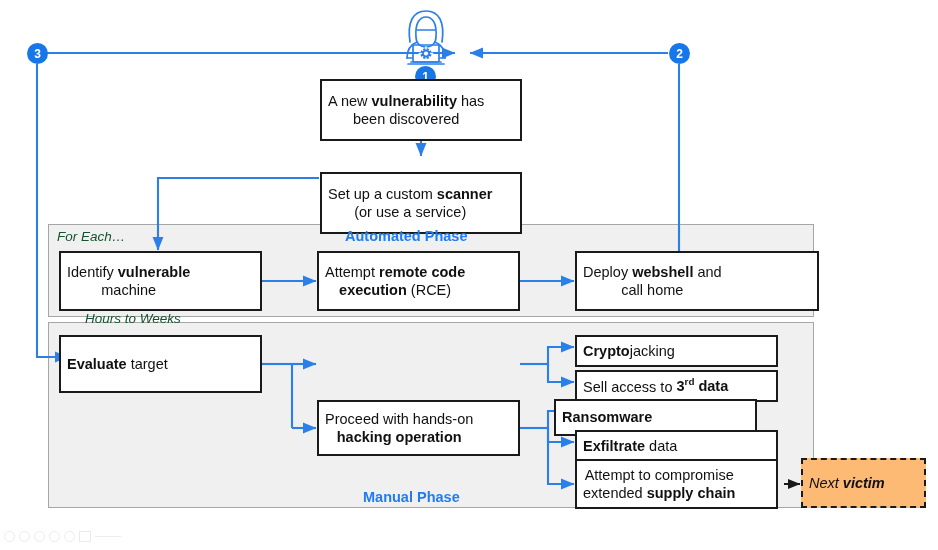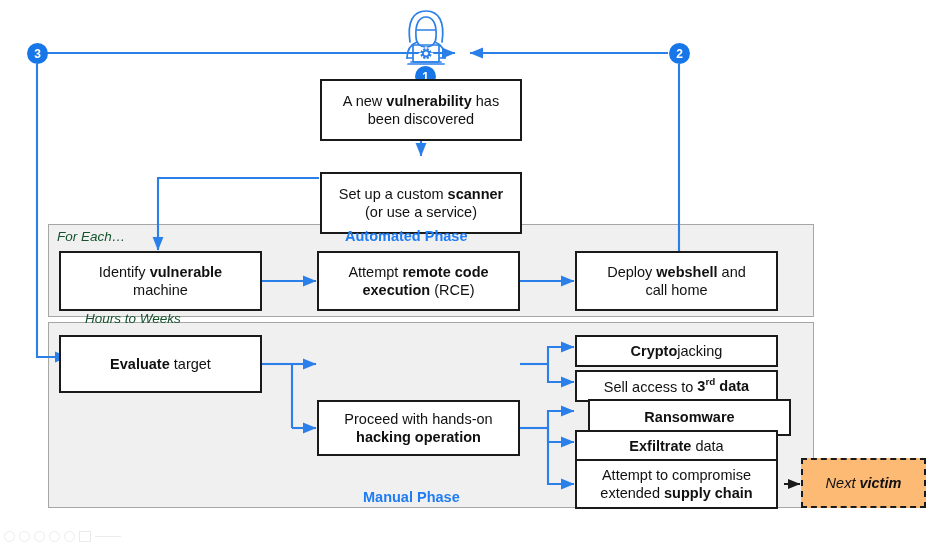--- a/index.html
+++ b/index.html
@@ -42,21 +42,20 @@
     white-space:nowrap;
   }
   
   .node{
     position:absolute;
     box-sizing:border-box;
     background:#ffffff;
     border:2px solid #1a1a1a;
     display:flex;
     align-items:center;
-    justify-content:center;
     text-align:center;
     font-size:14.5px;
     color:#111111;
     line-height:1.25;
     padding:14px 6px;
   }
   .node.dashed{
     border:2px dashed #1a1a1a;
     font-style:italic;
     background:#fdba74;
@@ -239,21 +238,21 @@
     </span>
   </div>
 
   <div class="node" style="left:317px; top:251px; width:203px; height:60px;">
     <span>
       <span class="line"><span>Attempt </span><b>remote code</b></span>
       <span class="line"><b>execution</b><span> (RCE)</span></span>
     </span>
   </div>
 
-  <div class="node" style="left:575px; top:251px; width:203px; height:60px;">
+  <div class="node" style="left:575px; top:251px; width:244px; height:60px;">
     <span>
       <span class="line"><span>Deploy </span><b>webshell</b><span> and</span></span>
       <span class="line">call home</span>
     </span>
   </div>
 
   <div class="phase-note" style="left:85px; top:311px;">Hours to Weeks</div>
   <div class="phase-title" style="left:363px; top:489px;">Manual Phase</div>
 
   <div class="node" style="left:59px; top:335px; width:203px; height:58px;">
@@ -271,21 +270,21 @@
   </div>
 
   <div class="node" style="left:575px; top:335px; width:203px; height:25px;">
     <span><b>Crypto</b><span>jacking</span></span>
   </div>
 
   <div class="node" style="left:575px; top:370px; width:203px; height:25px;">
     <span><span>Sell access to </span><b><span>3</span><sup style="font-size:.68em">rd</sup><span> data</span></b></span>
   </div>
 
-  <div class="node" style="left:588px; top:399px; width:203px; height:37px;">
+  <div class="node" style="left:554px; top:399px; width:203px; height:37px;">
     <span><b>Ransomware</b></span>
   </div>
 
   <div class="node" style="left:575px; top:430px; width:203px; height:25px;">
     <span><b>Exfiltrate</b><span> data</span></span>
   </div>
 
   <div class="node" style="left:575px; top:459px; width:203px; height:50px;">
     <span>
       <span class="line">Attempt to compromise</span>

